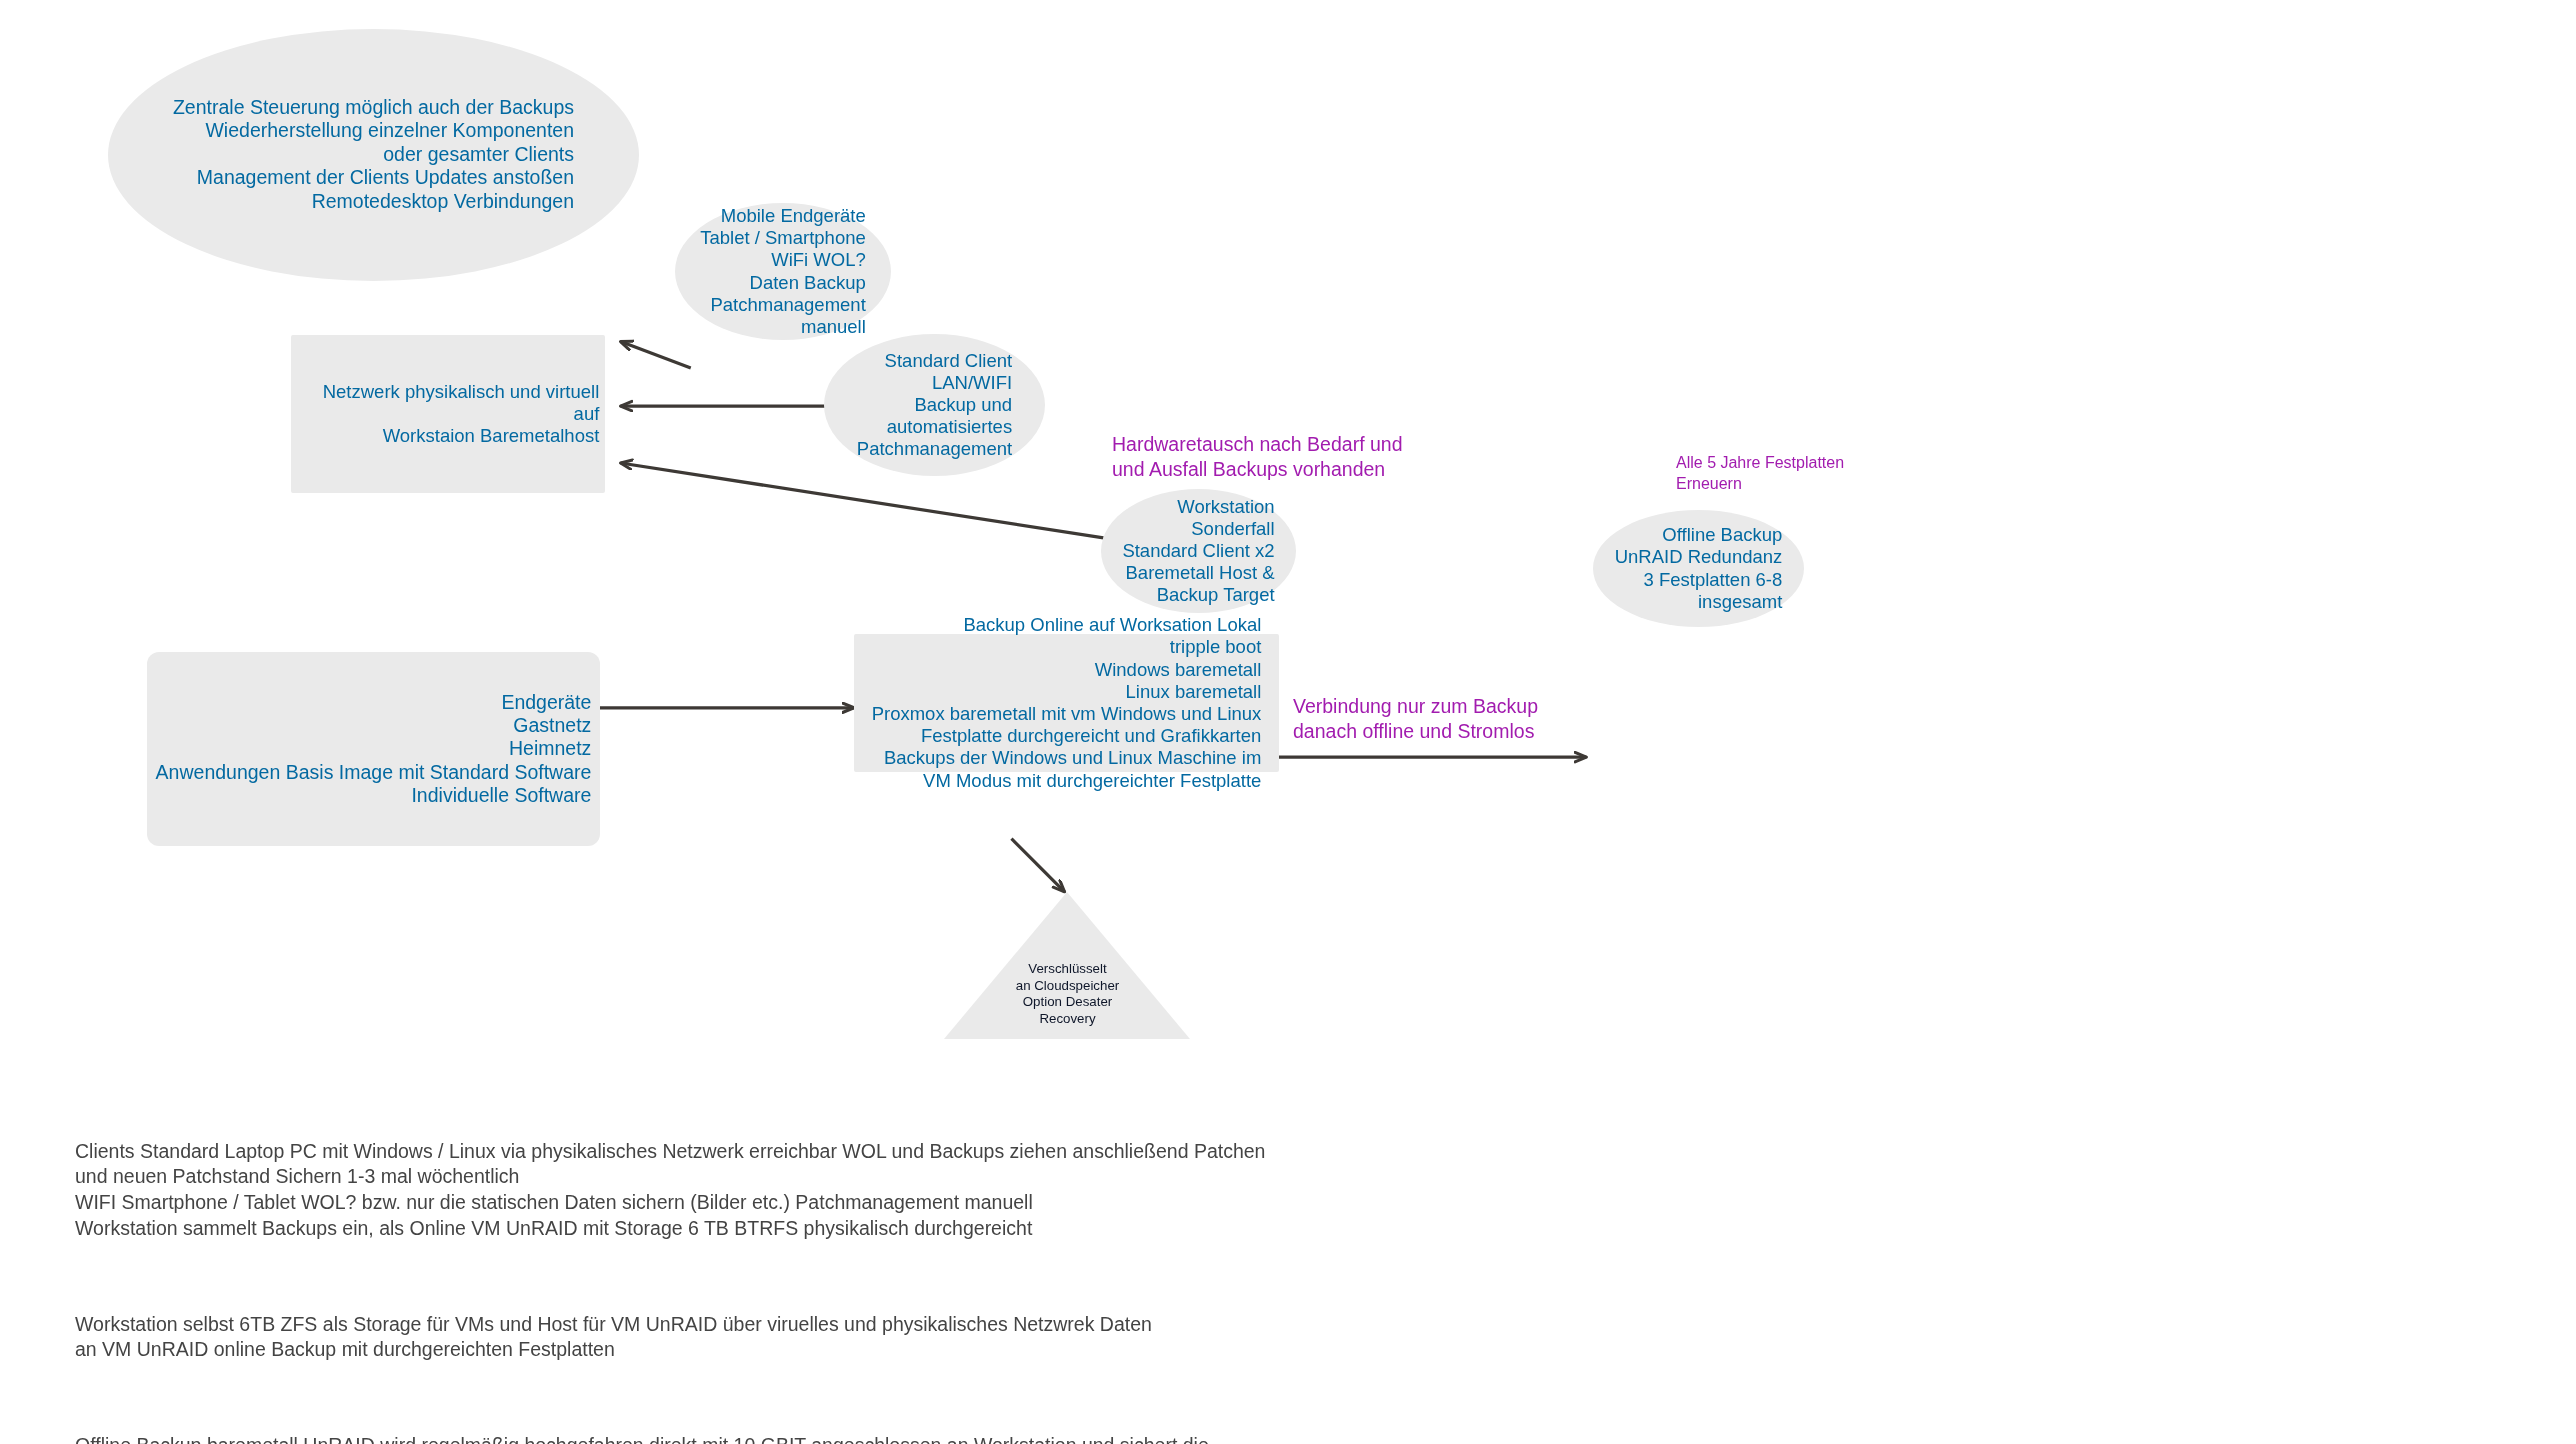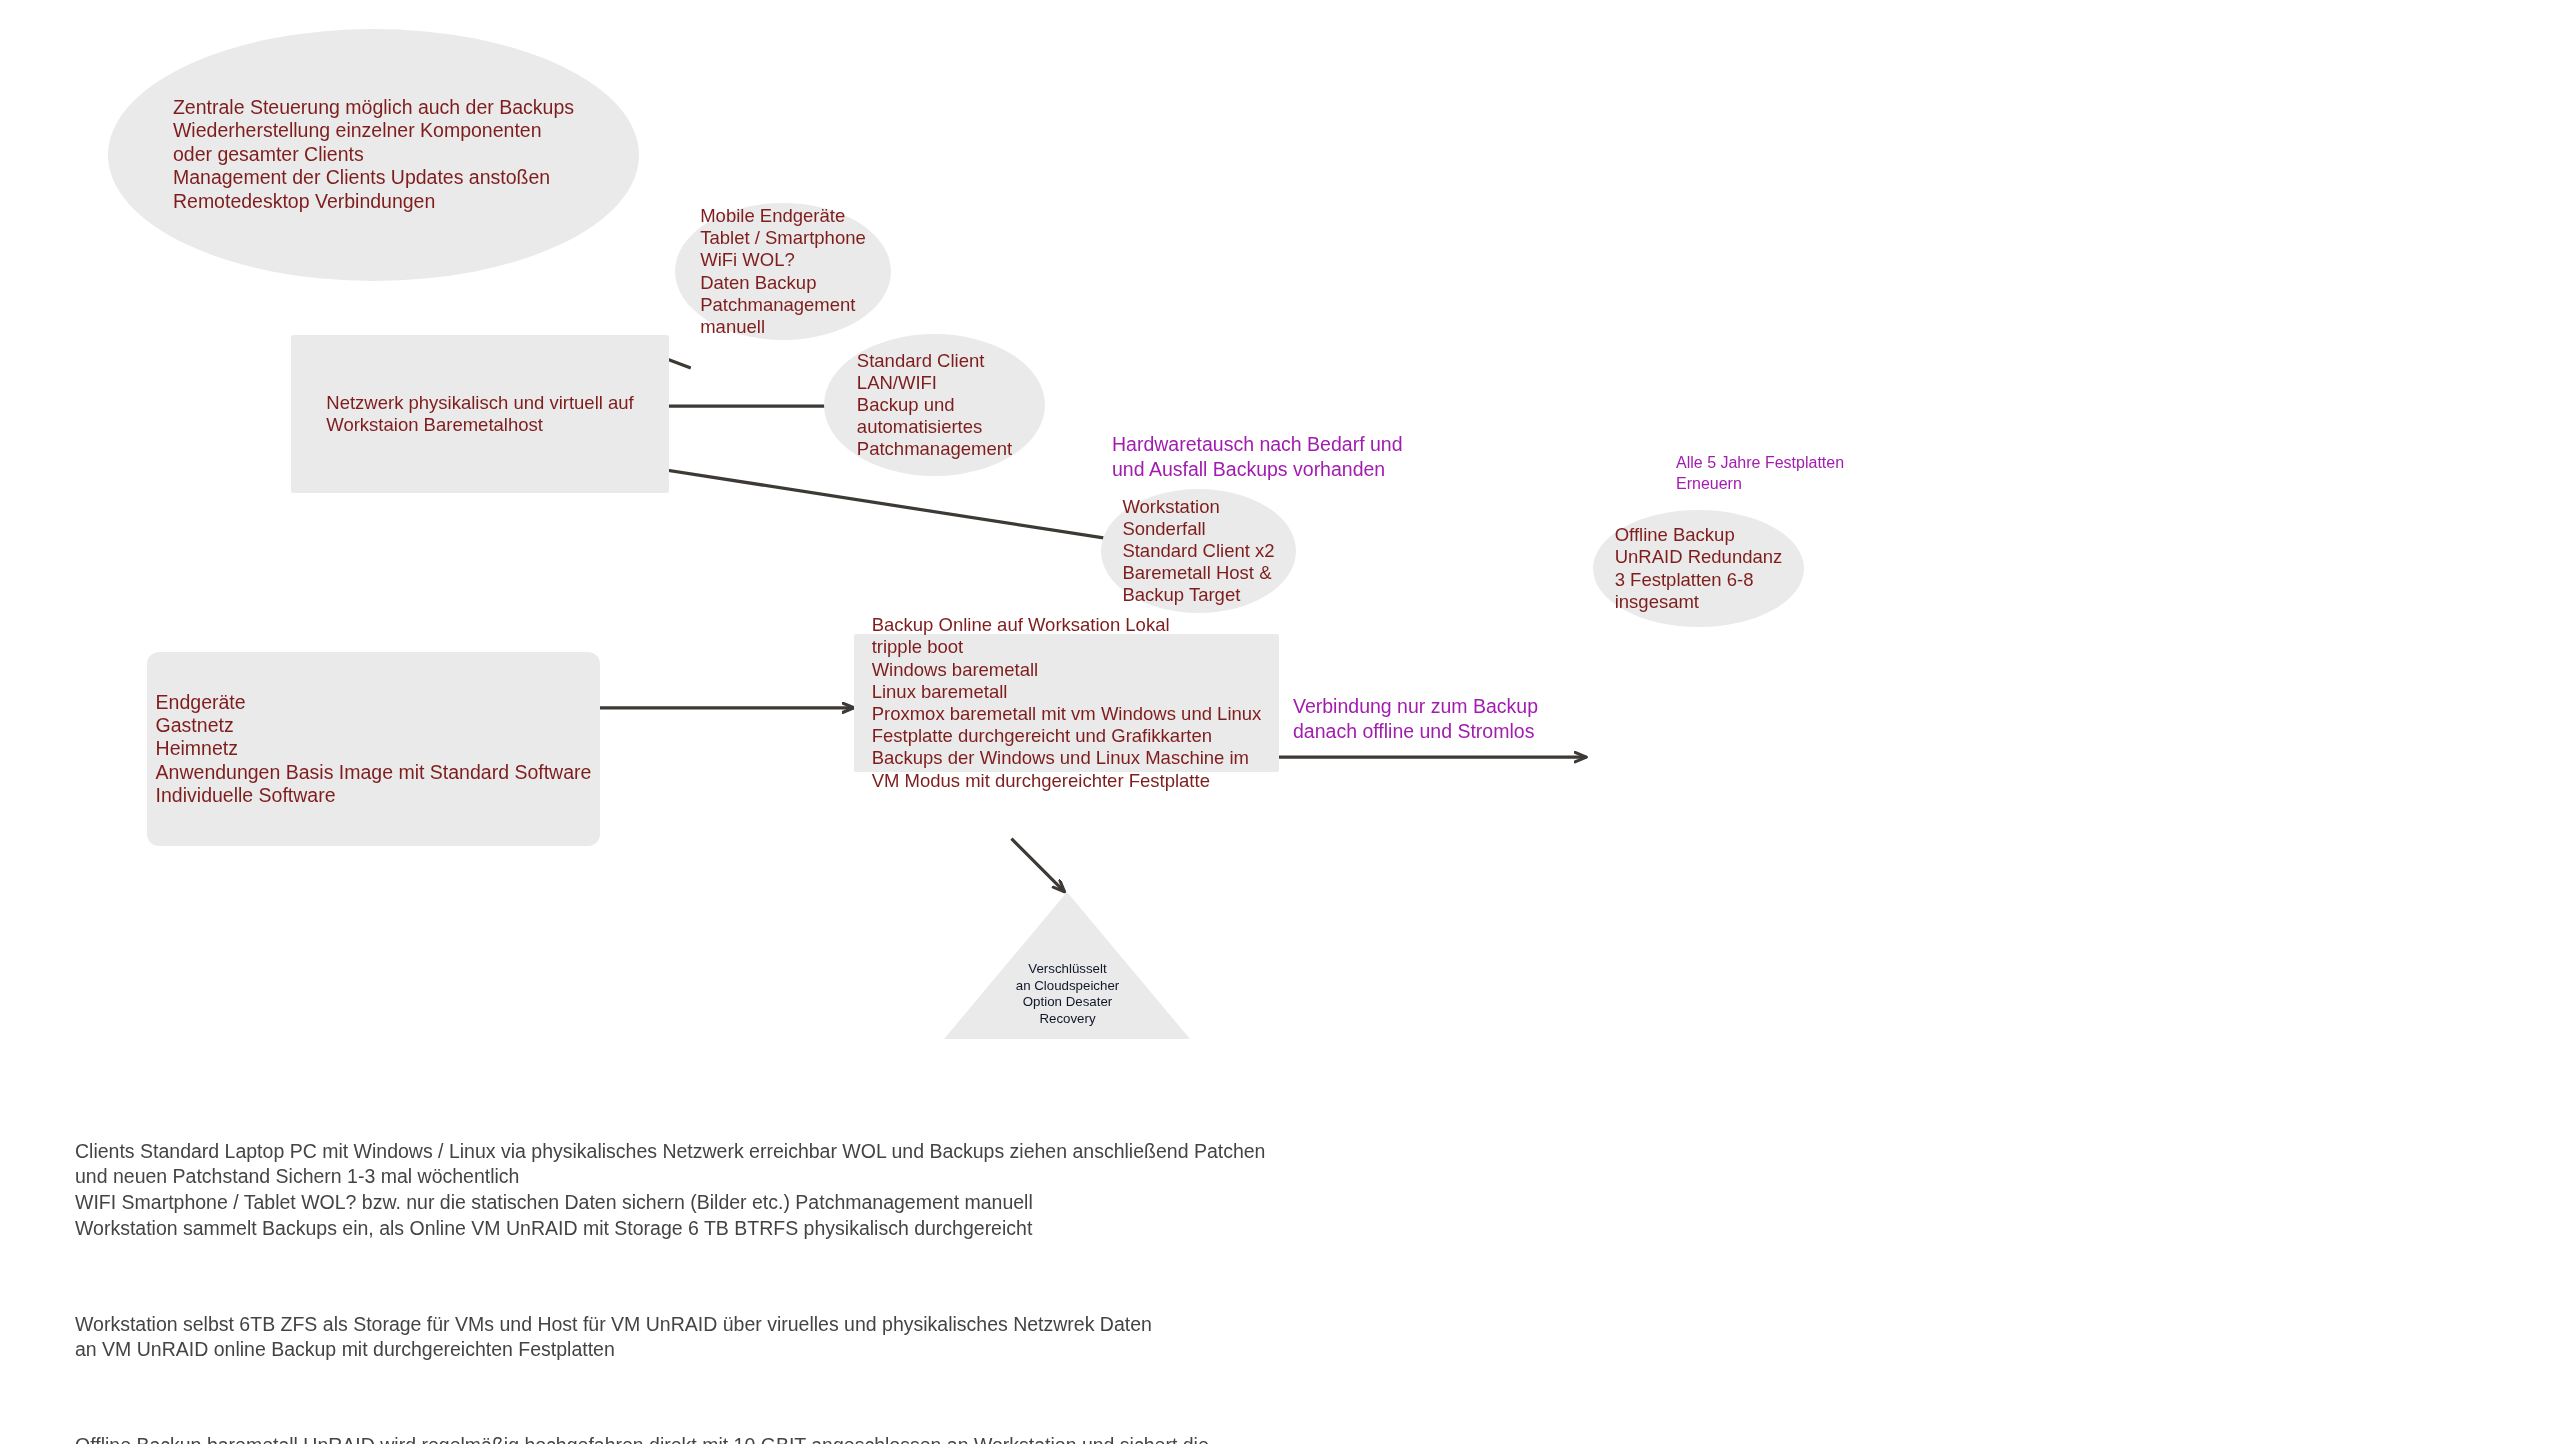--- a/index.html
+++ b/index.html
@@ -20,23 +20,23 @@
   }
   .shape {
     position: absolute;
     background: #eaeaea;
     display: flex;
     align-items: center;
     justify-content: center;
     box-sizing: border-box;
   }
   .shape .txt {
-    text-align: left;
+    text-align: right;
     line-height: 1.20;
-    color: #7f1d1d;
+    color: #0369a1;
     white-space: pre-line;
     padding: 0 5.7px;
   }
   .ellipse { border-radius: 50%; }
   .rect { border-radius: 1.9px; }
 
   
   .tri-wrap {
     position: absolute;
   }
@@ -124,21 +124,21 @@
   </div>
 
   <div class="shape ellipse" style="left:824px; top:334px; width:221px; height:142px;">
     <div class="txt" style="font-size:18.5px;">Standard Client
 LAN/WIFI
 Backup und
 automatisiertes
 Patchmanagement</div>
   </div>
 
-  <div class="shape rect" style="left:291px; top:335px; width:378px; height:158px;">
+  <div class="shape rect" style="left:291px; top:335px; width:314px; height:158px;">
     <div class="txt" style="font-size:18.5px;">Netzwerk physikalisch und virtuell auf
 Workstaion Baremetalhost</div>
   </div>
 
   <div class="freetext" style="left:1112px; top:432px; width:323px; font-size:19.5px;">Hardwaretausch nach Bedarf und
 und Ausfall Backups vorhanden</div>
 
   <div class="shape ellipse" style="left:1101px; top:489px; width:195px; height:124px;">
     <div class="txt" style="font-size:18.5px;">Workstation
 Sonderfall

